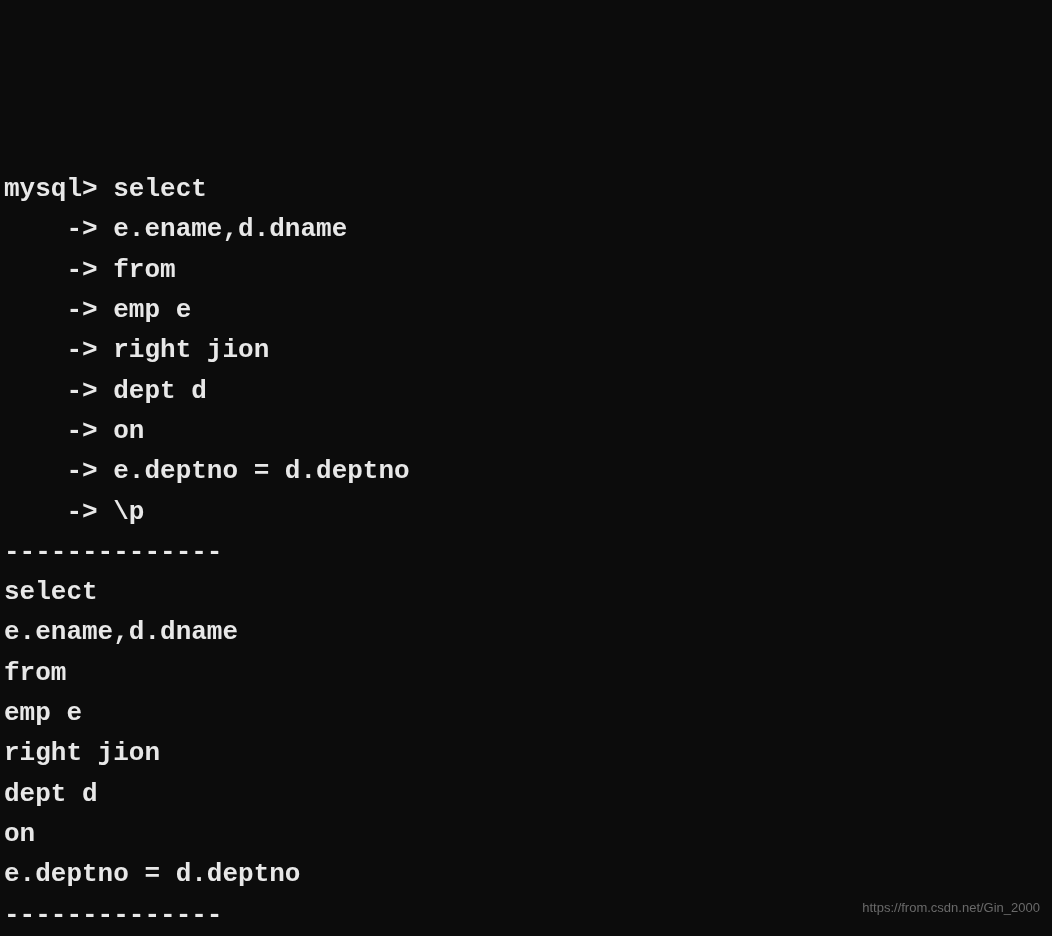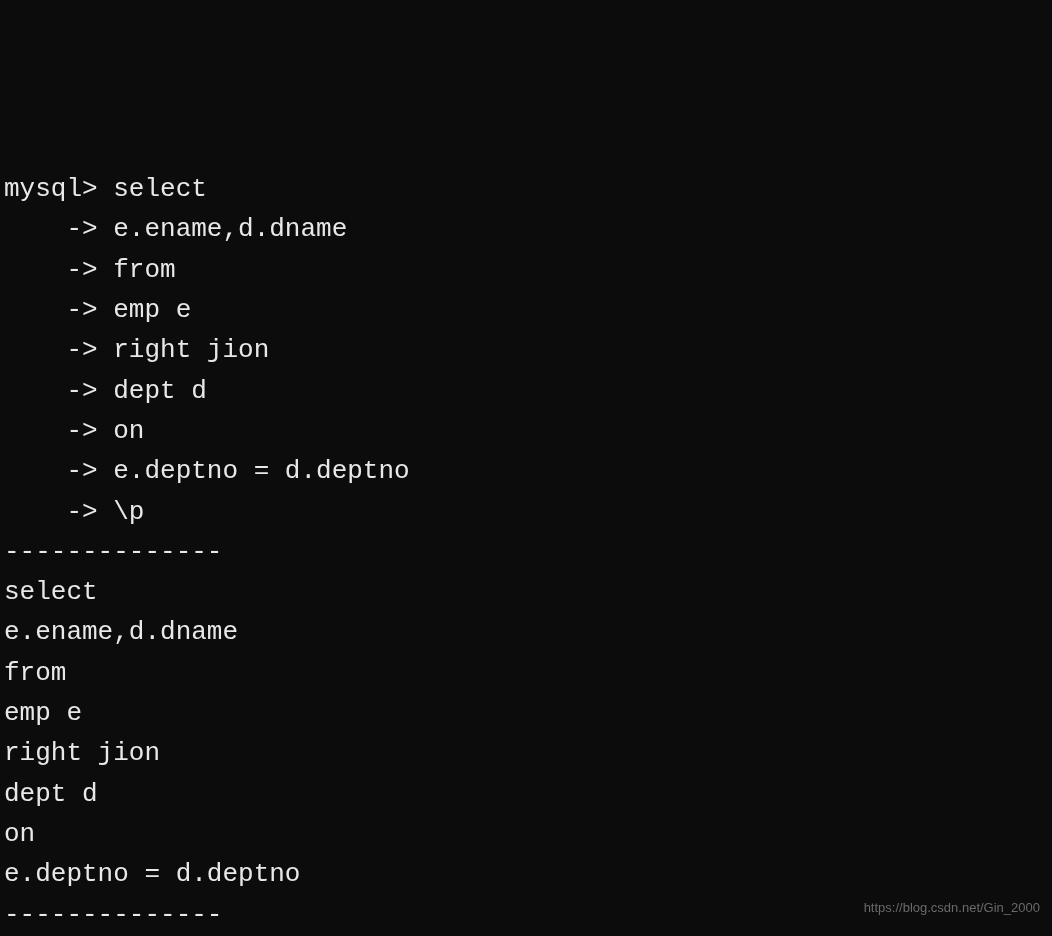--- a/index.html
+++ b/index.html
@@ -15,20 +15,21 @@
       line-height: 1.55;
       padding: 8px 0 0 4px;
       width: 1052px;
       height: 936px;
       overflow: hidden;
       position: relative;
       white-space: pre;
     }
     .terminal {
       white-space: pre;
+      font-weight: bold;
     }
     .line {
       display: block;
     }
     .watermark {
       position: absolute;
       bottom: 18px;
       right: 12px;
       font-size: 13px;
       color: #6a6a6a;
@@ -36,16 +37,16 @@
       white-space: nowrap;
     }
   </style>
 </head>
 <body>
 
 
 
 <div class="terminal"><span class="line"><span>mysql&gt; </span><span>select</span></span><span class="line"><span>    -&gt; </span><span>e.ename,d.dname</span></span><span class="line"><span>    -&gt; </span><span>from</span></span><span class="line"><span>    -&gt; </span><span>emp e</span></span><span class="line"><span>    -&gt; </span><span>right jion</span></span><span class="line"><span>    -&gt; </span><span>dept d</span></span><span class="line"><span>    -&gt; </span><span>on</span></span><span class="line"><span>    -&gt; </span><span>e.deptno = d.deptno</span></span><span class="line"><span>    -&gt; </span><span>\p</span></span><span class="line">--------------</span><span class="line">select</span><span class="line">e.ename,d.dname</span><span class="line">from</span><span class="line">emp e</span><span class="line">right jion</span><span class="line">dept d</span><span class="line">on</span><span class="line">e.deptno = d.deptno</span><span class="line">--------------</span></div>
 
-<div class="watermark">https://blog.csdn.net/Gin_2000</div>
+<div class="watermark">https://from.csdn.net/Gin_2000</div>
 
 
 
 
 </body></html>

